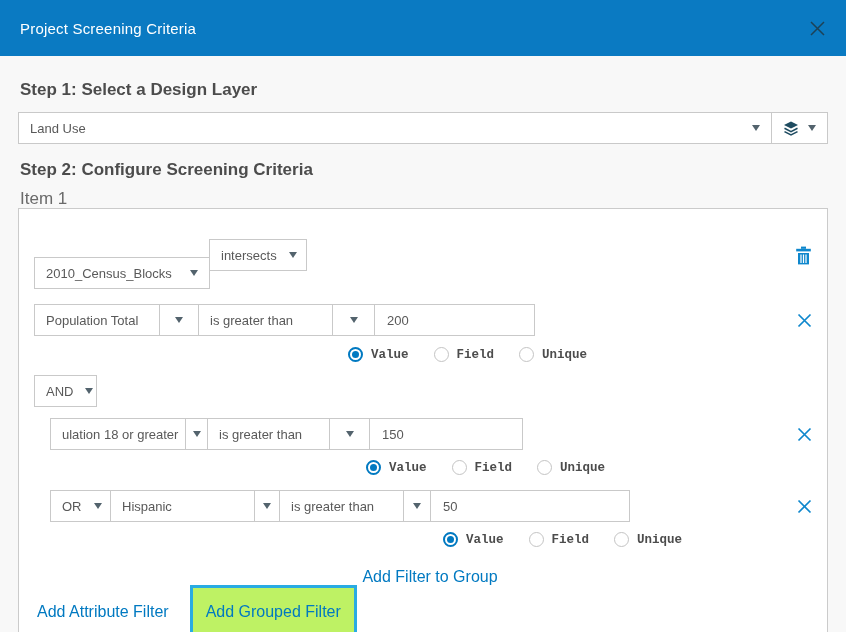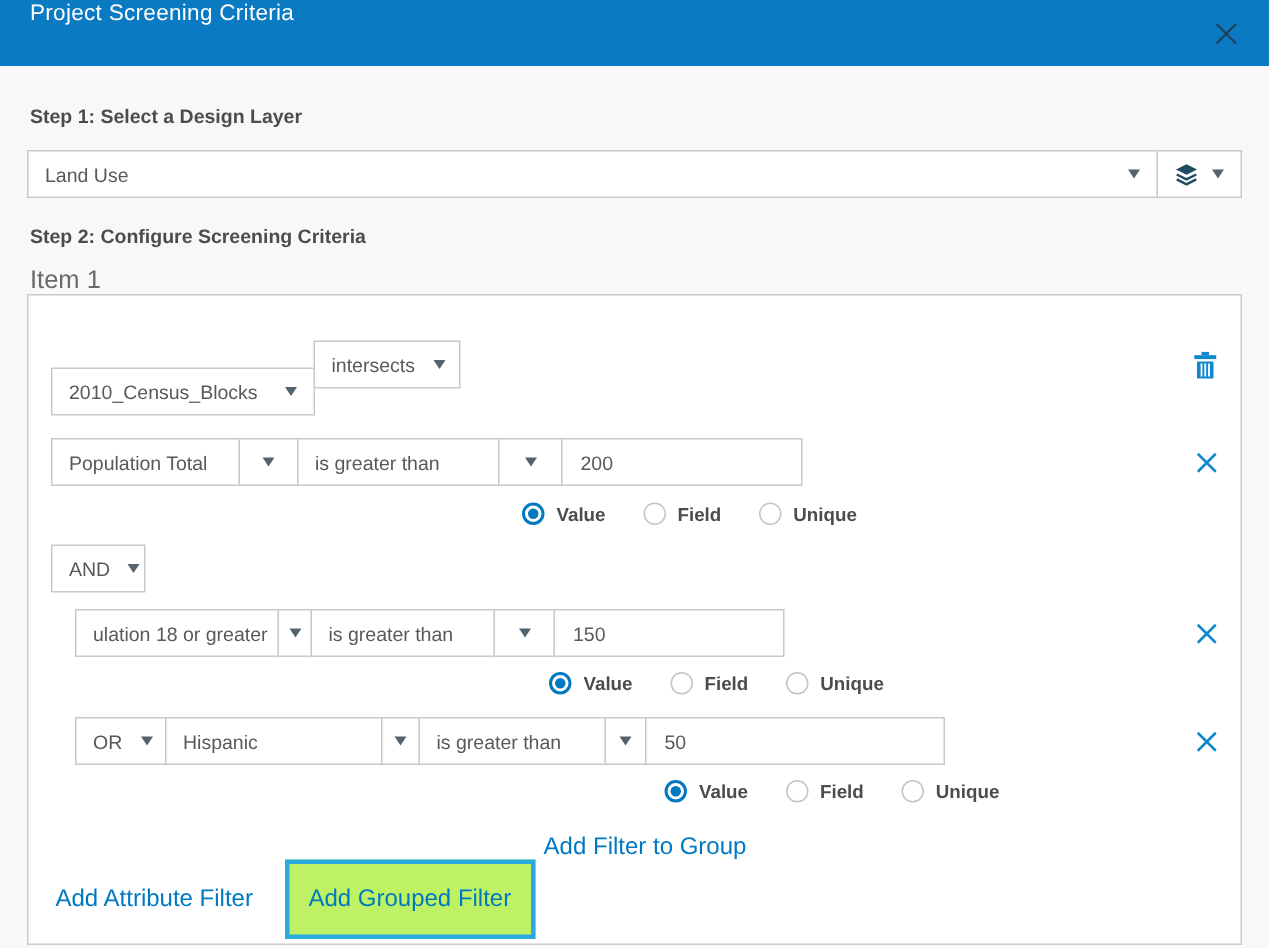--- a/index.html
+++ b/index.html
@@ -6,30 +6,31 @@
   html,body { width: 846px; height: 632px; }
   body {
     font-family: "Liberation Sans", "DejaVu Sans", sans-serif;
     font-size: 13px;
     color: #4c4c4c;
     background: #f8f8f8;
     overflow: hidden;
   }
   
   .dialog-header {
-    height: 44px;
+    height: 56px;
     background: #0a7ac2;
     display: flex;
+    align-items: center;
     padding: 0 20px;
   }
   .dialog-title { color: #ffffff; font-size: 15px; letter-spacing: .2px; }
   .header-close { margin-left: auto; cursor: pointer; display: flex; align-items: center; }
   
   .content { padding: 26px 18px 0 18px; }
-  .step-heading { font-weight: bold; font-size: 13px; color: #4c4c4c; line-height: 16px; margin-left: 2px; }
+  .step-heading { font-weight: bold; font-size: 17px; color: #4c4c4c; line-height: 16px; margin-left: 2px; }
   
   .layer-row { display: flex; margin-top: 14px; height: 32px; }
   .select, .cell, .val-input {
     background: #fff;
     border: 1px solid #c9c9c9;
     height: 32px;
     display: flex;
     align-items: center;
   }
   .select { padding: 0 11px; gap: 12px; justify-content: space-between; cursor: pointer; color: #595959; }
@@ -60,21 +61,21 @@
     font-family: "Liberation Sans", "DejaVu Sans", sans-serif;
     font-size: 13px;
     color: #595959;
     display: inline-block;
     line-height: 30px;
   }
   input.val-input { outline: none; }
   .icon-btn { margin-left: auto; background: none; border: none; cursor: pointer; display: flex; align-items: center; padding: 0; }
   
   .radio-group { display: flex; align-items: center; gap: 25px; margin-top: 11px; }
-  .radio-opt { display: flex; align-items: center; gap: 8px; cursor: pointer; }
+  .radio-opt { display: flex; align-items: center; gap: 8px; cursor: pointer; font-family: Liberation Mono, monospace; }
   .radio-opt span { font-weight: bold; font-size: 12.5px; color: #4c4c4c; }
   .radio { width: 15px; height: 15px; border-radius: 50%; border: 1px solid #c4c4c4; background: #fff; position: relative; flex: none; }
   .radio.sel { border: 2px solid #0079c1; }
   .radio.sel::after {
     content: ""; position: absolute; left: 2px; top: 2px;
     width: 7px; height: 7px; border-radius: 50%; background: #0079c1;
   }
   
   .w-layer { width: 176px; margin-top: 36px; }
   .w-spatialop { width: 98px; }

